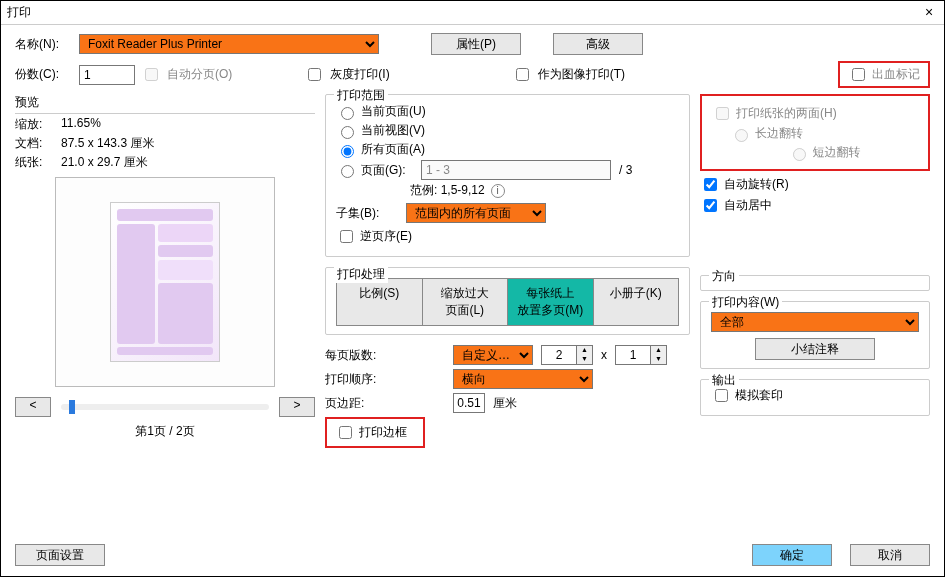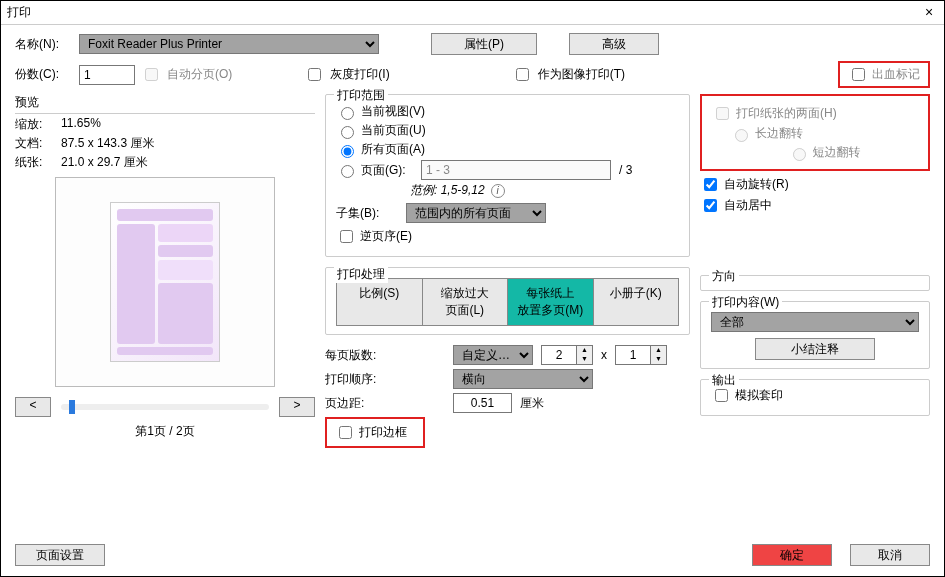--- a/index.html
+++ b/index.html
@@ -5,43 +5,43 @@
   * { box-sizing: border-box; font-family: "Microsoft YaHei", "SimSun", Arial, sans-serif; font-size: 12px; }
   body { margin: 0; background: #fff; }
   .window { width: 945px; height: 577px; border: 1px solid #000; background: #fff; position: relative; }
   .titlebar { height: 24px; display: flex; align-items: center; padding: 0 6px; border-bottom: 1px solid #ccc; }
   .titlebar .title { flex: 1; }
   .close-x { width: 18px; height: 18px; text-align: center; cursor: pointer; font-size: 14px; }
   .content { padding: 8px 14px; }
   .row { display: flex; align-items: center; margin-bottom: 6px; gap: 6px; }
   label.lab { width: 58px; }
   select.sel, input.inp { border: 1px solid #777; background: #fff; padding: 1px 4px; height: 20px; }
-  select.sel { background: #a3a3a3; }
+  select.sel { background: #f97316; }
   .btn { border: 1px solid #888; background: #e8e8e8; padding: 2px 16px; height: 22px; cursor: pointer; }
-  .btn.primary { background: #ef4444; }
+  .btn.primary { background: #7dd3fc; }
   .cb { width: 13px; height: 13px; }
   .disabled { color: #888; }
   .cols { display: flex; gap: 10px; }
   .col-preview { width: 300px; }
   .col-mid { flex: 1; }
   .col-right { width: 230px; }
   .preview-canvas { width: 220px; height: 210px; border: 1px solid #bbb; margin: 6px auto; background: #fdfdfd; display:flex; align-items:center; justify-content:center;}
   .preview-thumb { width: 110px; height: 160px; border:1px solid #ccc; background: linear-gradient(135deg,#fff,#f2e6f9); display:flex; flex-direction:column; padding:6px; gap:3px;}
   .blob { background:#e1c9f0; border-radius:3px; }
   .nav { display:flex; align-items:center; justify-content:center; gap:10px; margin-top:10px;}
   .nav .arrow { width:36px; height:20px; border:1px solid #888; background:#e8e8e8; text-align:center; cursor:pointer;}
   .nav .slider { flex:1; height:6px; background:#eee; position:relative; border-radius:3px;}
   .nav .slider .knob { position:absolute; left:8px; top:-4px; width:6px; height:14px; background:#2a7ade;}
   .radio-row { display:flex; align-items:center; gap:4px; margin:2px 0; }
   .hilite { border: 2px solid #e02020; }
   .tabs { display:flex; border:1px solid #888; }
   .tabs .tab { flex:1; text-align:center; padding:6px 4px; border-right:1px solid #888; background:#e8e8e8; cursor:pointer;}
   .tabs .tab:last-child { border-right:none; }
   .tabs .tab.sel { background:#14b8a6; }
-  .small-inp { width:59px; text-align:center; border:1px solid #777; height:20px;}
+  .small-inp { width:32px; text-align:center; border:1px solid #777; height:20px;}
   .footer { position:absolute; bottom:10px; left:14px; right:14px; display:flex; justify-content:space-between;}
   .footer .right { display:flex; gap:18px;}
   .kv { display:flex; margin:2px 0;}
   .kv .k { width:46px;}
   .midrow { display:flex; align-items:center; gap:8px; margin:4px 0; }
   label.mlab { width:62px; }
   .spin { display:inline-flex; align-items:center; }
   .spin input { width:36px; text-align:center; border:1px solid #777; height:20px;}
   .spin .sp { width:16px; height:20px; border:1px solid #777; border-left:none; display:flex; flex-direction:column;}
   .spin .sp div { flex:1; font-size:7px; text-align:center; background:#eee; cursor:pointer;}
@@ -60,21 +60,21 @@
   </div>
 
   <div class="content">
 
     <div class="row">
       <label class="lab">名称(N):</label>
       <select class="sel" style="width:300px">
         <option>Foxit Reader Plus Printer</option>
       </select>
       <div style="width:40px"></div>
-      <button class="btn" style="width:106px">属性(P)</button>
+      <button class="btn" style="width:90px">属性(P)</button>
       <div style="width:20px"></div>
       <button class="btn" style="width:90px">高级</button>
     </div>
     <div class="row">
       <label class="lab">份数(C):</label>
       <input class="inp" style="width: 56px;" value="1">
       <input type="checkbox" class="cb disabled" disabled="" style="">
       <span class="disabled">自动分页(O)</span>
       <div style="width:60px"></div>
       <input type="checkbox" class="cb" style="">
@@ -128,37 +128,37 @@
           <div class="arrow">&gt;</div>
         </div>
         <div style="text-align:center; margin-top:6px;">第1页 / 2页</div>
       </div>
 
       <div class="col-mid">
         <div class="group-box">
           <span class="gtitle">打印范围</span>
           <div class="radio-row">
               <input type="radio" name="r" style="">
+              <span>当前页面(U)</span>
+            </div>
+          <div class="radio-row">
+              <input type="radio" name="r" style="">
               <span>当前视图(V)</span>
-            </div>
-          <div class="radio-row">
-              <input type="radio" name="r" style="">
-              <span>当前页面(U)</span>
             </div>
           <div class="radio-row">
               <input type="radio" name="r" checked="" style="">
               <span>所有页面(A)</span>
             </div>
           <div class="radio-row">
             <input type="radio" name="r" style="">
             <span style="width:56px">页面(G):</span>
             <input class="pages-in disabled" disabled="" value="1 - 3" style="">
             <span style="margin-left:4px">/ 3</span>
           </div>
-          <div class="radio-row" style="margin-left:74px; gap:6px;font-style:italic;">
+          <div class="radio-row" style="margin-left:74px; gap:6px;">
             <span>范例: 1,5-9,12</span>
             <span class="info-icon">i</span>
           </div>
           <div class="midrow">
             <label class="mlab">子集(B):</label>
             <select class="sel" style="width:140px"><option>范围内的所有页面</option></select>
           </div>
           <div class="radio-row">
               <input type="checkbox" class="cb" style="">
               <span>逆页序(E)</span>

